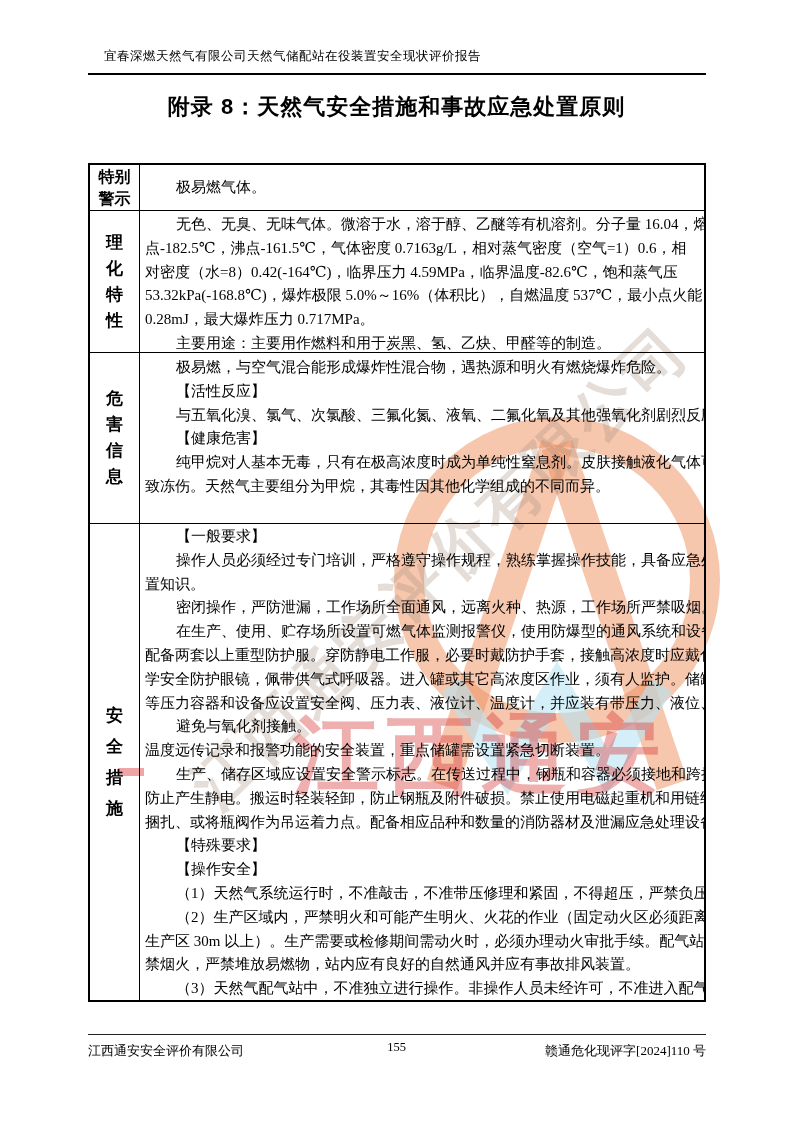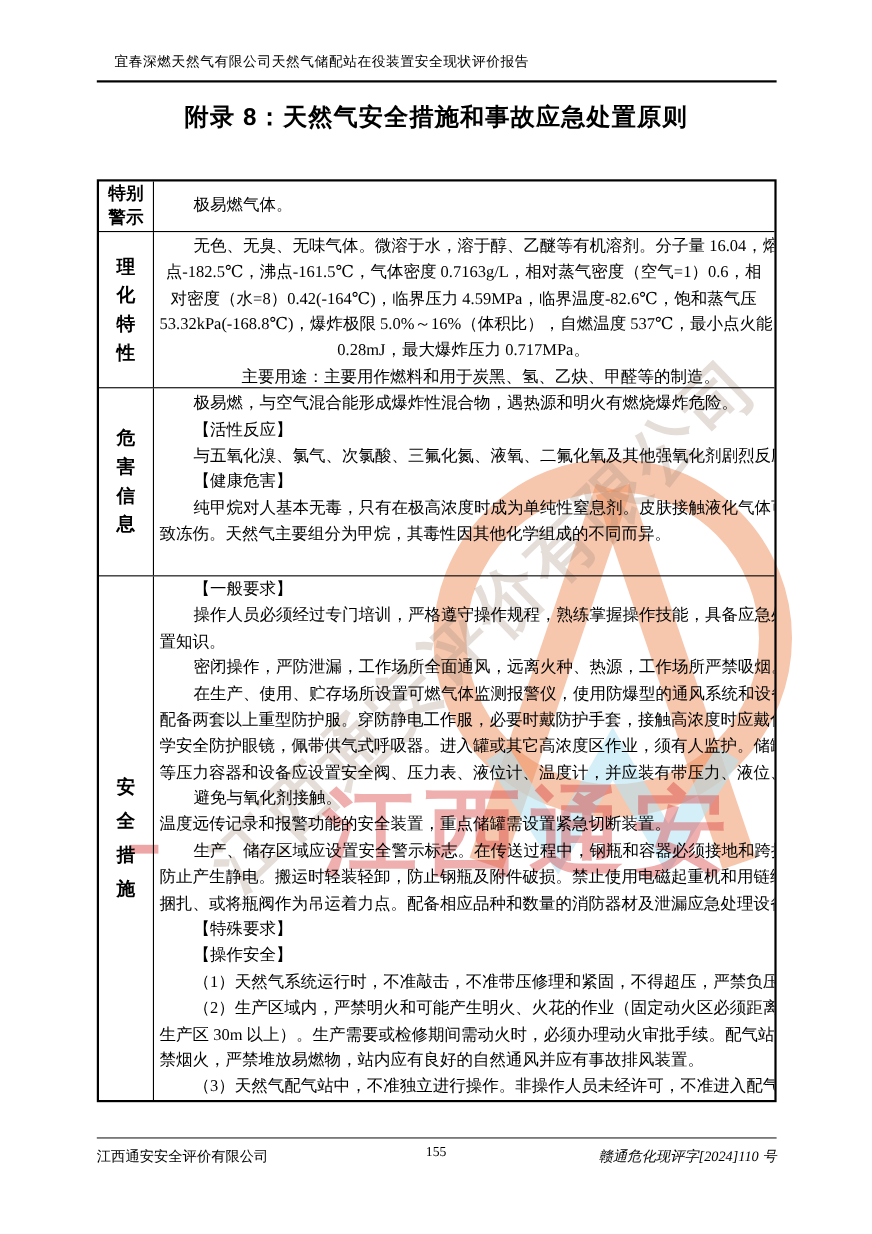--- a/index.html
+++ b/index.html
@@ -50,30 +50,30 @@
     font-family:"Liberation Sans","DejaVu Sans",sans-serif;
     font-weight:bold; font-size:17px; line-height:26px; text-align:center;
   }
   .r0 .tlabel { font-size:16px; line-height:22px; }
   .r3 .tlabel { line-height:31px; }
   .tcontent {
     flex:1; padding:1px 6px 0 5px; box-sizing:border-box;
     font-size:15px; overflow:hidden;
   }
   .r0 .tcontent { display:flex; flex-direction:column; justify-content:center; }
-  .r1 .tcontent { padding-top:2px;text-align:center; }
+  .r1 .tcontent { padding-top:2px; }
   .r2 .tcontent { padding-top:3px; }
   .line { line-height:23.8px; white-space:nowrap; }
   .line.ind { padding-left:31px; }
   .r0 { height:46px; } .r1 { height:142px; } .r2 { height:171px; } .r3 { height:476px; }
   
   .footer-rule { position:absolute; top:1034px; left:88px; width:618px; height:1px; background:#222; }
   .footer-left  { position:absolute; top:1042px; left:88px;  font-size:13px; }
   .footer-page  { position:absolute; top:1040px; left:0; width:100%; text-align:center; font-size:12.5px; }
-  .footer-right { position:absolute; top:1042px; right:87px; font-size:13px;font-style:italic; }
+  .footer-right { position:absolute; top:1042px; right:87px; font-size:13px; }
 </style>
 </head>
 <body>
 
 <div class="page">
 
   <div class="wm-layer">
     <svg class="wm-logo" width="360" height="420" viewBox="0 0 360 420">
       <circle cx="185" cy="190" r="148" fill="none" stroke="#ee8e5c" stroke-width="30" opacity="0.5"></circle>
       <path d="M185 55 L70 395" stroke="#ee8e5c" stroke-width="32" fill="none" opacity="0.5"></path>

